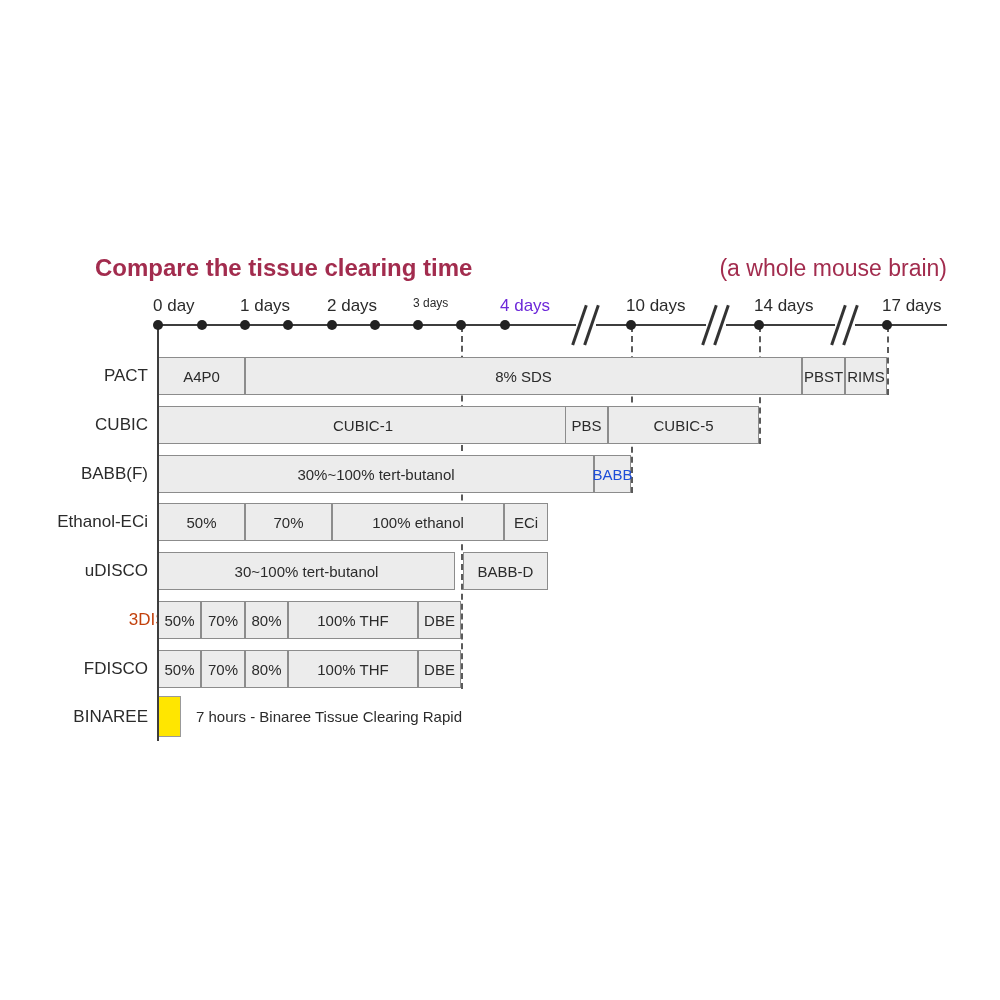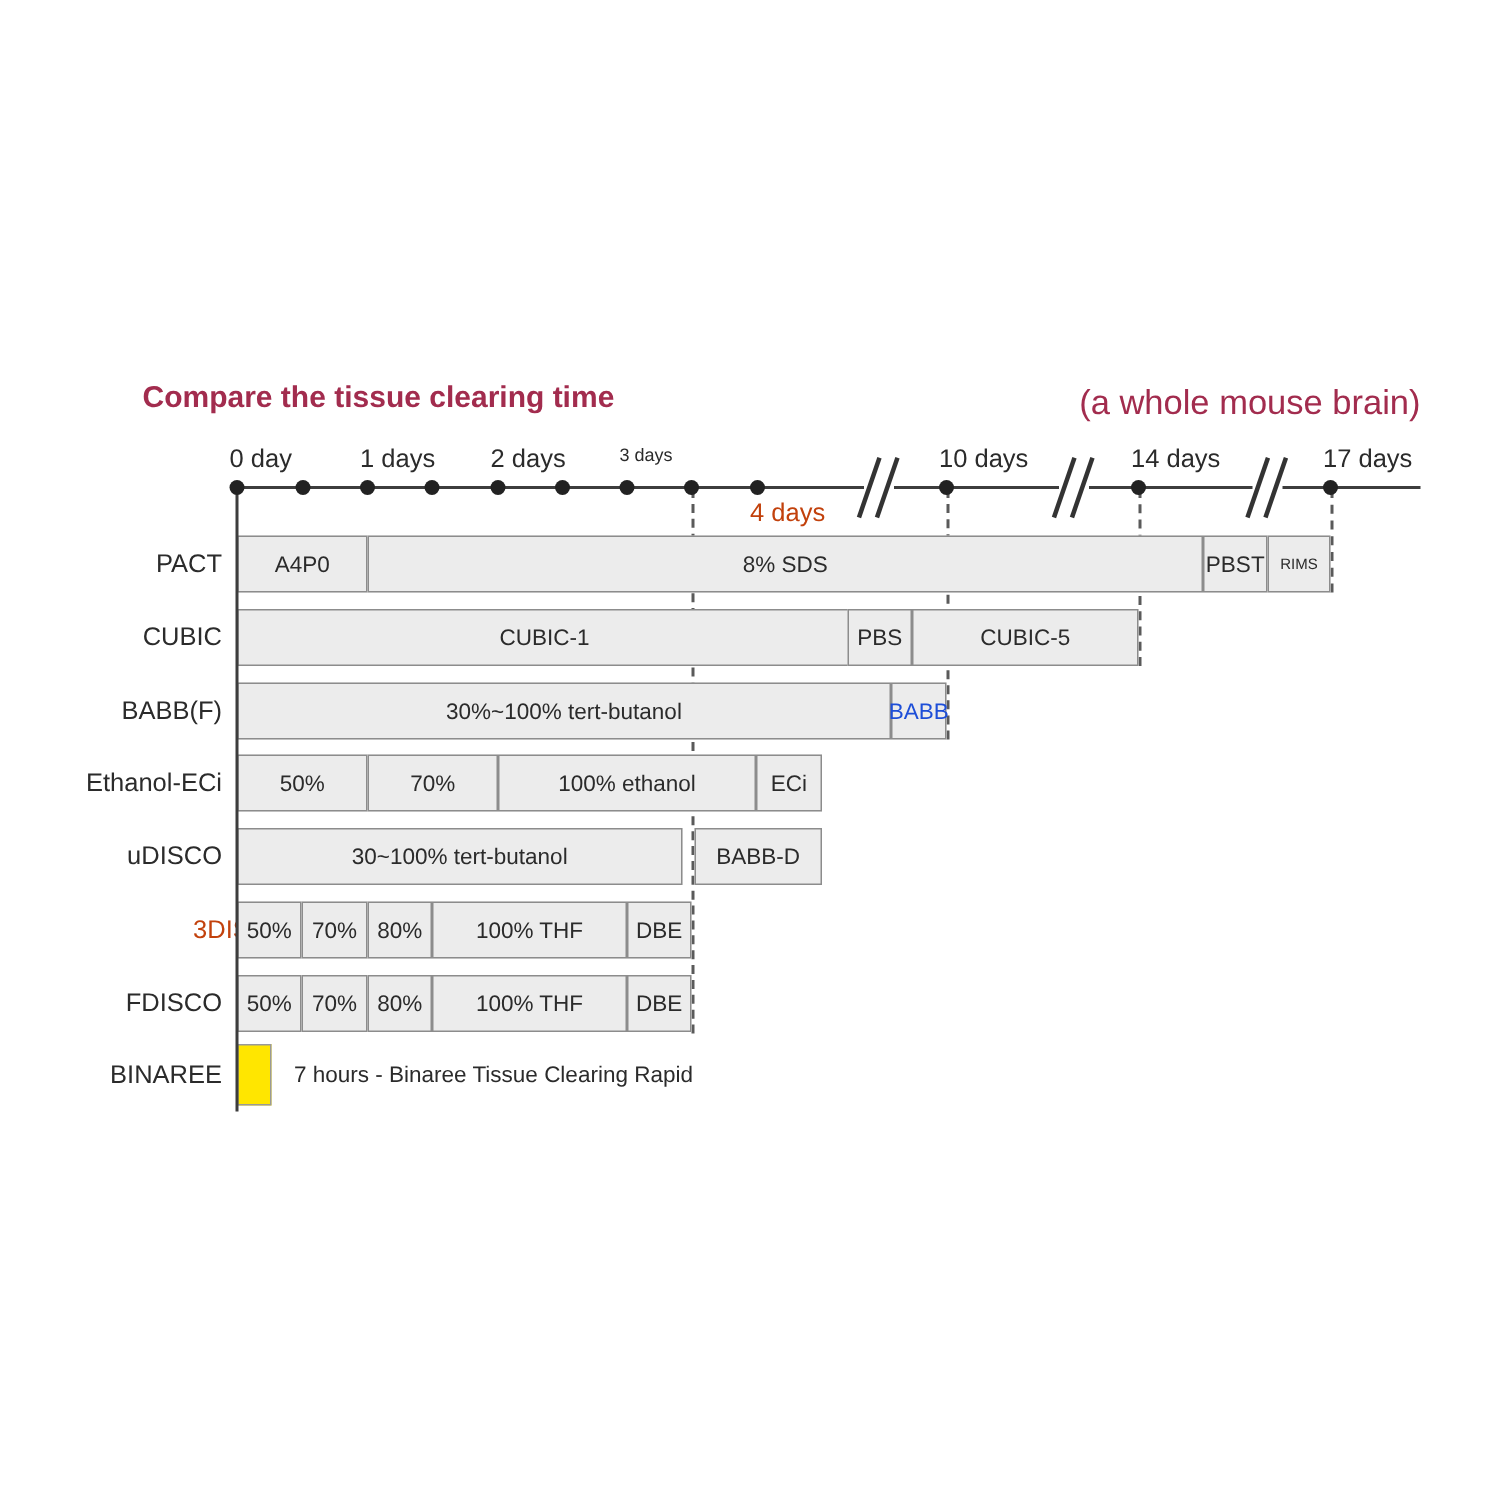--- a/index.html
+++ b/index.html
@@ -1,36 +1,36 @@
 <!DOCTYPE html>
 <html><head>
 <meta charset="utf-8">
 <style>
   html,body{margin:0;padding:0;background:#ffffff;}
   .stage{position:relative;width:1000px;height:1000px;background:#ffffff;
          font-family:"Liberation Sans",sans-serif;overflow:hidden;}
-  .title-left{position:absolute;left:95px;top:254px;font-size:20px;font-weight:bold;white-space:nowrap;}
+  .title-left{position:absolute;left:95px;top:254px;font-size:24px;font-weight:bold;white-space:nowrap;}
   .title-right{position:absolute;right:53px;top:255px;font-size:23px;white-space:nowrap;}
 </style>
 </head>
 <body>
 
 <div class="stage">
   <div class="title-left" style="color: rgb(162, 44, 78);">Compare the tissue clearing time</div>
   <div class="title-right" style="color: rgb(162, 44, 78);">(a whole mouse brain)</div>
   <div id="chart">
       <div style="position: absolute; left: 461px; top: 326px; width: 0px; height: 363px; border-left: 2px dashed rgb(90, 90, 90); z-index: 0;"></div>
       <div style="position: absolute; left: 631px; top: 326px; width: 0px; height: 167px; border-left: 2px dashed rgb(90, 90, 90); z-index: 0;"></div>
       <div style="position: absolute; left: 759px; top: 326px; width: 0px; height: 118px; border-left: 2px dashed rgb(90, 90, 90); z-index: 0;"></div>
       <div style="position: absolute; left: 887px; top: 326px; width: 0px; height: 69px; border-left: 2px dashed rgb(90, 90, 90); z-index: 0;"></div>
       <div style="position: absolute; left: 0px; top: 357px; width: 148px; height: 38px; display: flex; align-items: center; justify-content: flex-end; font-size: 17px; color: rgb(43, 43, 43); white-space: nowrap; z-index: 1;">PACT</div>
       <div style="position: absolute; left: 158px; top: 357px; width: 87px; height: 38px; box-sizing: border-box; background: rgb(236, 236, 236); border: 1px solid rgb(140, 140, 140); display: flex; align-items: center; justify-content: center; font-size: 15px; color: rgb(43, 43, 43); white-space: nowrap; z-index: 1;">A4P0</div>
       <div style="position: absolute; left: 245px; top: 357px; width: 557px; height: 38px; box-sizing: border-box; background: rgb(236, 236, 236); border: 1px solid rgb(140, 140, 140); display: flex; align-items: center; justify-content: center; font-size: 15px; color: rgb(43, 43, 43); white-space: nowrap; z-index: 1;">8% SDS</div>
       <div style="position: absolute; left: 802px; top: 357px; width: 43px; height: 38px; box-sizing: border-box; background: rgb(236, 236, 236); border: 1px solid rgb(140, 140, 140); display: flex; align-items: center; justify-content: center; font-size: 15px; color: rgb(43, 43, 43); white-space: nowrap; z-index: 1;">PBST</div>
-      <div style="position: absolute; left: 845px; top: 357px; width: 42px; height: 38px; box-sizing: border-box; background: rgb(236, 236, 236); border: 1px solid rgb(140, 140, 140); display: flex; align-items: center; justify-content: center; font-size: 10px; color: rgb(43, 43, 43); white-space: nowrap; z-index: 1;">RIMS</div>
+      <div style="position: absolute; left: 845px; top: 357px; width: 42px; height: 38px; box-sizing: border-box; background: rgb(236, 236, 236); border: 1px solid rgb(140, 140, 140); display: flex; align-items: center; justify-content: center; font-size: 15px; color: rgb(43, 43, 43); white-space: nowrap; z-index: 1;">RIMS</div>
       <div style="position: absolute; left: 0px; top: 406px; width: 148px; height: 38px; display: flex; align-items: center; justify-content: flex-end; font-size: 17px; color: rgb(43, 43, 43); white-space: nowrap; z-index: 1;">CUBIC</div>
       <div style="position: absolute; left: 158px; top: 406px; width: 410px; height: 38px; box-sizing: border-box; background: rgb(236, 236, 236); border: 1px solid rgb(140, 140, 140); display: flex; align-items: center; justify-content: center; font-size: 15px; color: rgb(43, 43, 43); white-space: nowrap; z-index: 1;">CUBIC-1</div>
       <div style="position: absolute; left: 565px; top: 406px; width: 43px; height: 38px; box-sizing: border-box; background: rgb(236, 236, 236); border: 1px solid rgb(140, 140, 140); display: flex; align-items: center; justify-content: center; font-size: 15px; color: rgb(43, 43, 43); white-space: nowrap; z-index: 1;">PBS</div>
       <div style="position: absolute; left: 608px; top: 406px; width: 151px; height: 38px; box-sizing: border-box; background: rgb(236, 236, 236); border: 1px solid rgb(140, 140, 140); display: flex; align-items: center; justify-content: center; font-size: 15px; color: rgb(43, 43, 43); white-space: nowrap; z-index: 1;">CUBIC-5</div>
       <div style="position: absolute; left: 0px; top: 455px; width: 148px; height: 38px; display: flex; align-items: center; justify-content: flex-end; font-size: 17px; color: rgb(43, 43, 43); white-space: nowrap; z-index: 1;">BABB(F)</div>
       <div style="position: absolute; left: 158px; top: 455px; width: 436px; height: 38px; box-sizing: border-box; background: rgb(236, 236, 236); border: 1px solid rgb(140, 140, 140); display: flex; align-items: center; justify-content: center; font-size: 15px; color: rgb(43, 43, 43); white-space: nowrap; z-index: 1;">30%~100% tert-butanol</div>
       <div style="position: absolute; left: 594px; top: 455px; width: 37px; height: 38px; box-sizing: border-box; background: rgb(236, 236, 236); border: 1px solid rgb(140, 140, 140); display: flex; align-items: center; justify-content: center; font-size: 15px; color: #1d4ed8; white-space: nowrap; z-index: 1;">BABB</div>
       <div style="position: absolute; left: 0px; top: 503px; width: 148px; height: 38px; display: flex; align-items: center; justify-content: flex-end; font-size: 17px; color: rgb(43, 43, 43); white-space: nowrap; z-index: 1;">Ethanol-ECi</div>
       <div style="position: absolute; left: 158px; top: 503px; width: 87px; height: 38px; box-sizing: border-box; background: rgb(236, 236, 236); border: 1px solid rgb(140, 140, 140); display: flex; align-items: center; justify-content: center; font-size: 15px; color: rgb(43, 43, 43); white-space: nowrap; z-index: 1;">50%</div>
       <div style="position: absolute; left: 245px; top: 503px; width: 87px; height: 38px; box-sizing: border-box; background: rgb(236, 236, 236); border: 1px solid rgb(140, 140, 140); display: flex; align-items: center; justify-content: center; font-size: 15px; color: rgb(43, 43, 43); white-space: nowrap; z-index: 1;">70%</div>
@@ -71,21 +71,21 @@
       <div style="position: absolute; left: 240px; top: 320px; width: 10px; height: 10px; border-radius: 50%; background: rgb(34, 34, 34); z-index: 3;"></div>
       <div style="position: absolute; left: 240px; top: 296px; font-size: 17px; color: rgb(43, 43, 43); white-space: nowrap; z-index: 2;">1 days</div>
       <div style="position: absolute; left: 283px; top: 320px; width: 10px; height: 10px; border-radius: 50%; background: rgb(34, 34, 34); z-index: 3;"></div>
       <div style="position: absolute; left: 327px; top: 320px; width: 10px; height: 10px; border-radius: 50%; background: rgb(34, 34, 34); z-index: 3;"></div>
       <div style="position: absolute; left: 327px; top: 296px; font-size: 17px; color: rgb(43, 43, 43); white-space: nowrap; z-index: 2;">2 days</div>
       <div style="position: absolute; left: 370px; top: 320px; width: 10px; height: 10px; border-radius: 50%; background: rgb(34, 34, 34); z-index: 3;"></div>
       <div style="position: absolute; left: 413px; top: 320px; width: 10px; height: 10px; border-radius: 50%; background: rgb(34, 34, 34); z-index: 3;"></div>
       <div style="position: absolute; left: 413px; top: 296px; font-size: 12px; color: rgb(43, 43, 43); white-space: nowrap; z-index: 2;">3 days</div>
       <div style="position: absolute; left: 456px; top: 320px; width: 10px; height: 10px; border-radius: 50%; background: rgb(34, 34, 34); z-index: 3;"></div>
       <div style="position: absolute; left: 500px; top: 320px; width: 10px; height: 10px; border-radius: 50%; background: rgb(34, 34, 34); z-index: 3;"></div>
-      <div style="position: absolute; left: 500px; top: 296px; font-size: 17px; color: #c2410c; white-space: nowrap; z-index: 2; margin-top: 36px;">4 days</div>
+      <div style="position: absolute; left: 500px; top: 296px; font-size: 17px; color: #6d28d9; white-space: nowrap; z-index: 2;">4 days</div>
       <div style="position: absolute; left: 626px; top: 320px; width: 10px; height: 10px; border-radius: 50%; background: rgb(34, 34, 34); z-index: 3;"></div>
       <div style="position: absolute; left: 626px; top: 296px; font-size: 17px; color: rgb(43, 43, 43); white-space: nowrap; z-index: 2;">10 days</div>
       <div style="position: absolute; left: 754px; top: 320px; width: 10px; height: 10px; border-radius: 50%; background: rgb(34, 34, 34); z-index: 3;"></div>
       <div style="position: absolute; left: 754px; top: 296px; font-size: 17px; color: rgb(43, 43, 43); white-space: nowrap; z-index: 2;">14 days</div>
       <div style="position: absolute; left: 882px; top: 320px; width: 10px; height: 10px; border-radius: 50%; background: rgb(34, 34, 34); z-index: 3;"></div>
       <div style="position: absolute; left: 882px; top: 296px; font-size: 17px; color: rgb(43, 43, 43); white-space: nowrap; z-index: 2;">17 days</div>
     </div>
 </div>
 
 </body></html>

